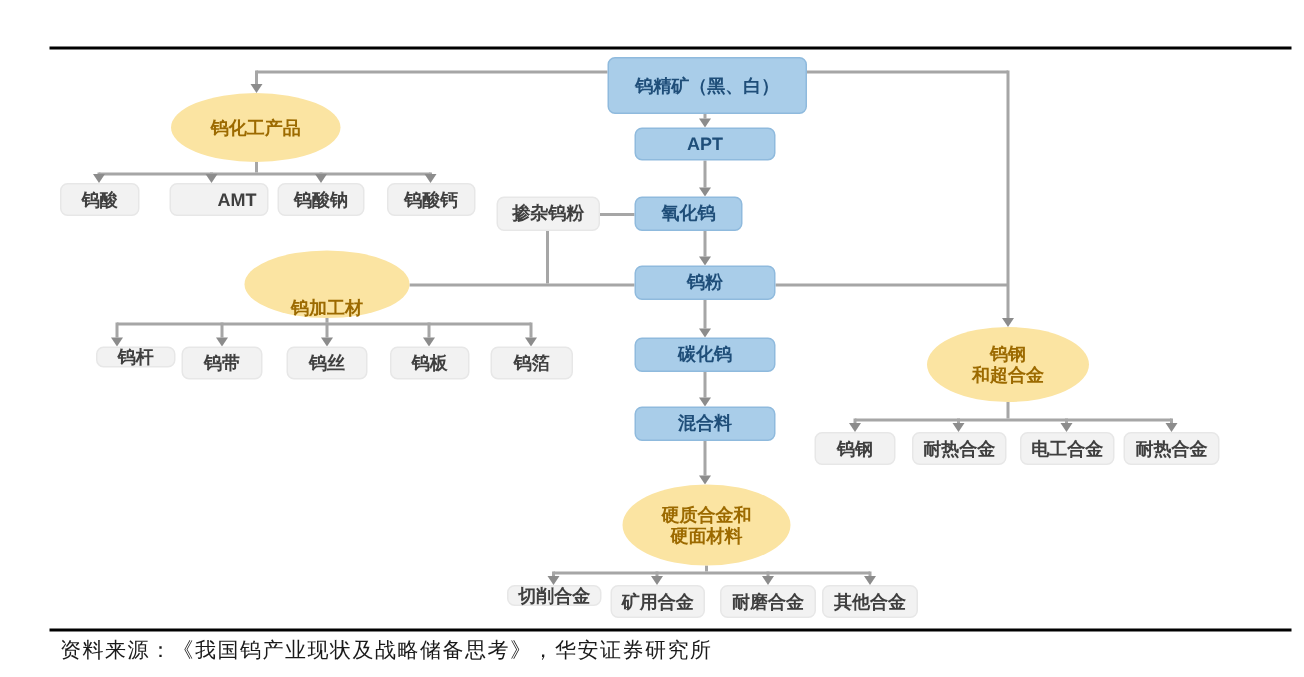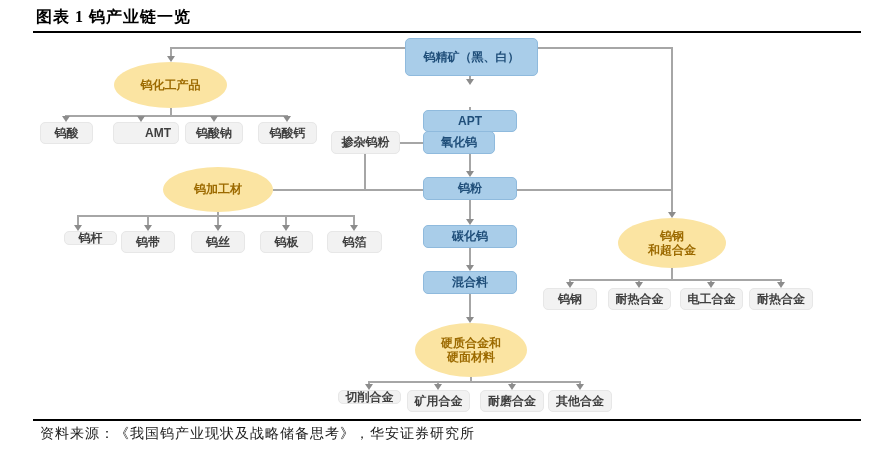--- a/index.html
+++ b/index.html
@@ -22,21 +22,20 @@
   .hl{position:absolute;background:#A6A6A6;height:1.5px;}
   .vl{position:absolute;background:#A6A6A6;width:1.5px;}
   .ah{position:absolute;width:0;height:0;border-left:4px solid transparent;
       border-right:4px solid transparent;border-top:6px solid #8C8C8C;}
 </style>
 </head>
 <body>
 
 <div id="stage">
 
-  <div class="title">图表 1 钨产业链一览</div>
   <div class="rule" style="left:33px;top:31px;width:828px;"></div>
 
   <div class="vl" style="left:469px;top:60px;height:19px;"></div>
   <div class="ah" style="left:466px;top:79px;"></div>
   <div class="vl" style="left:469px;top:107px;height:18px;"></div>
   <div class="ah" style="left:466px;top:125px;"></div>
   <div class="vl" style="left:469px;top:154px;height:17px;"></div>
   <div class="ah" style="left:466px;top:171px;"></div>
   <div class="vl" style="left:469px;top:200px;height:19px;"></div>
   <div class="ah" style="left:466px;top:219px;"></div>
@@ -99,32 +98,32 @@
   <div class="vl" style="left:368px;top:381px;height:4px;"></div>
   <div class="ah" style="left:365px;top:384px;"></div>
   <div class="vl" style="left:437px;top:381px;height:4px;"></div>
   <div class="ah" style="left:434px;top:384px;"></div>
   <div class="vl" style="left:511px;top:381px;height:4px;"></div>
   <div class="ah" style="left:508px;top:384px;"></div>
   <div class="vl" style="left:579px;top:381px;height:4px;"></div>
   <div class="ah" style="left:576px;top:384px;"></div>
 
   <div class="bluebox" style="left:405px;top:38px;width:133px;height:38px;">钨精矿（黑、白）</div>
-  <div class="bluebox" style="left:423px;top:85px;width:94px;height:22px;margin-top:25px;">APT</div>
+  <div class="bluebox" style="left:423px;top:85px;width:94px;height:22px;">APT</div>
   <div class="bluebox" style="left:423px;top:131px;width:72px;height:23px;">氧化钨</div>
   <div class="bluebox" style="left:423px;top:177px;width:94px;height:23px;">钨粉</div>
   <div class="bluebox" style="left:423px;top:225px;width:94px;height:23px;">碳化钨</div>
   <div class="bluebox" style="left:423px;top:271px;width:94px;height:23px;">混合料</div>
 
   <div class="graybox" style="left:331px;top:131px;width:69px;height:23px;">掺杂钨粉</div>
 
   <div class="ellipse" style="left:114px;top:62px;width:113px;height:46px;">
     <span>钨化工产品</span>
   </div>
-  <div class="ellipse" style="left:163px;top:167px;width:110px;height:45px;">
+  <div class="ellipse" style="left:163px;top:167px;width:110px;height:45px;justify-content:flex-end;">
     <span>钨加工材</span>
   </div>
   <div class="ellipse" style="left:618px;top:218px;width:108px;height:50px;">
     <span>钨钢</span>
     <span>和超合金</span>
   </div>
   <div class="ellipse" style="left:415px;top:323px;width:112px;height:54px;text-align:right;">
     <span>硬质合金和</span>
     <span>硬面材料</span>
   </div>

